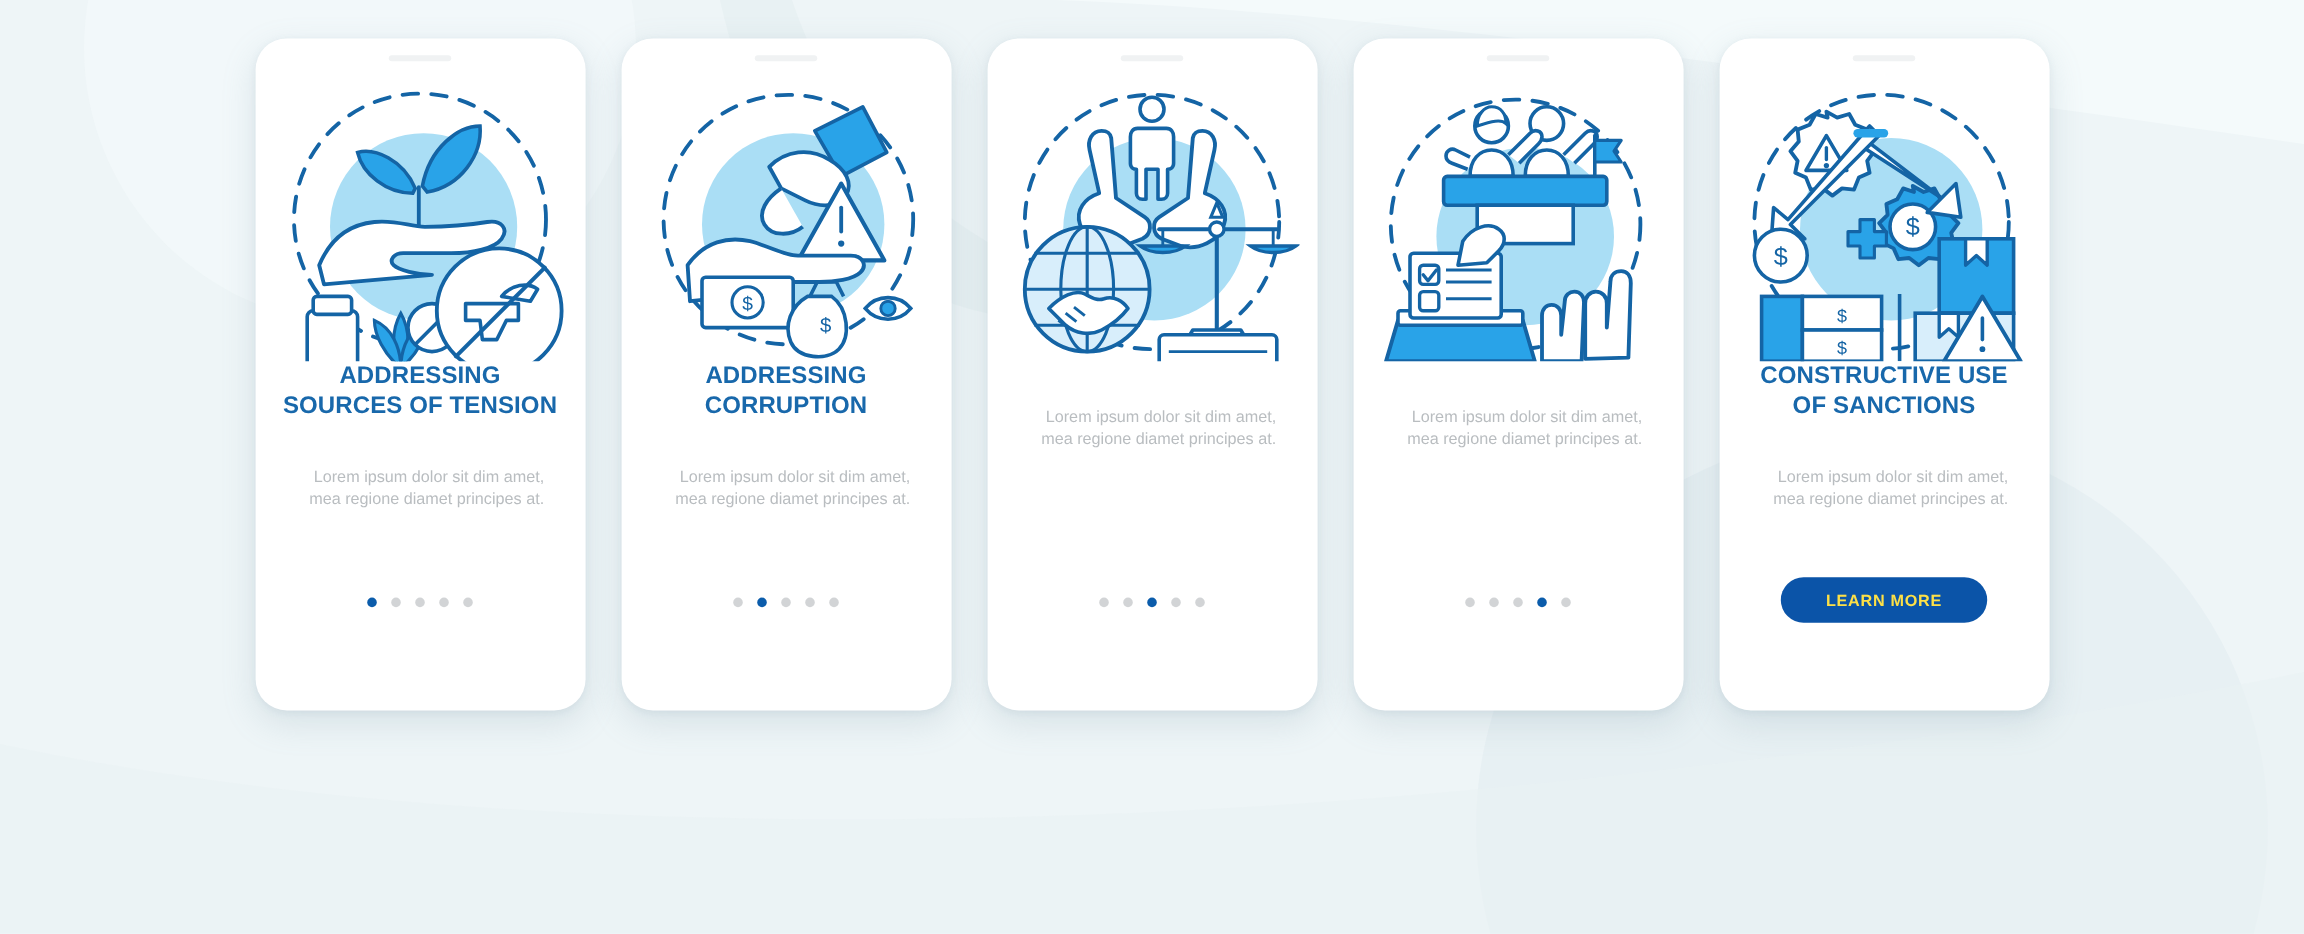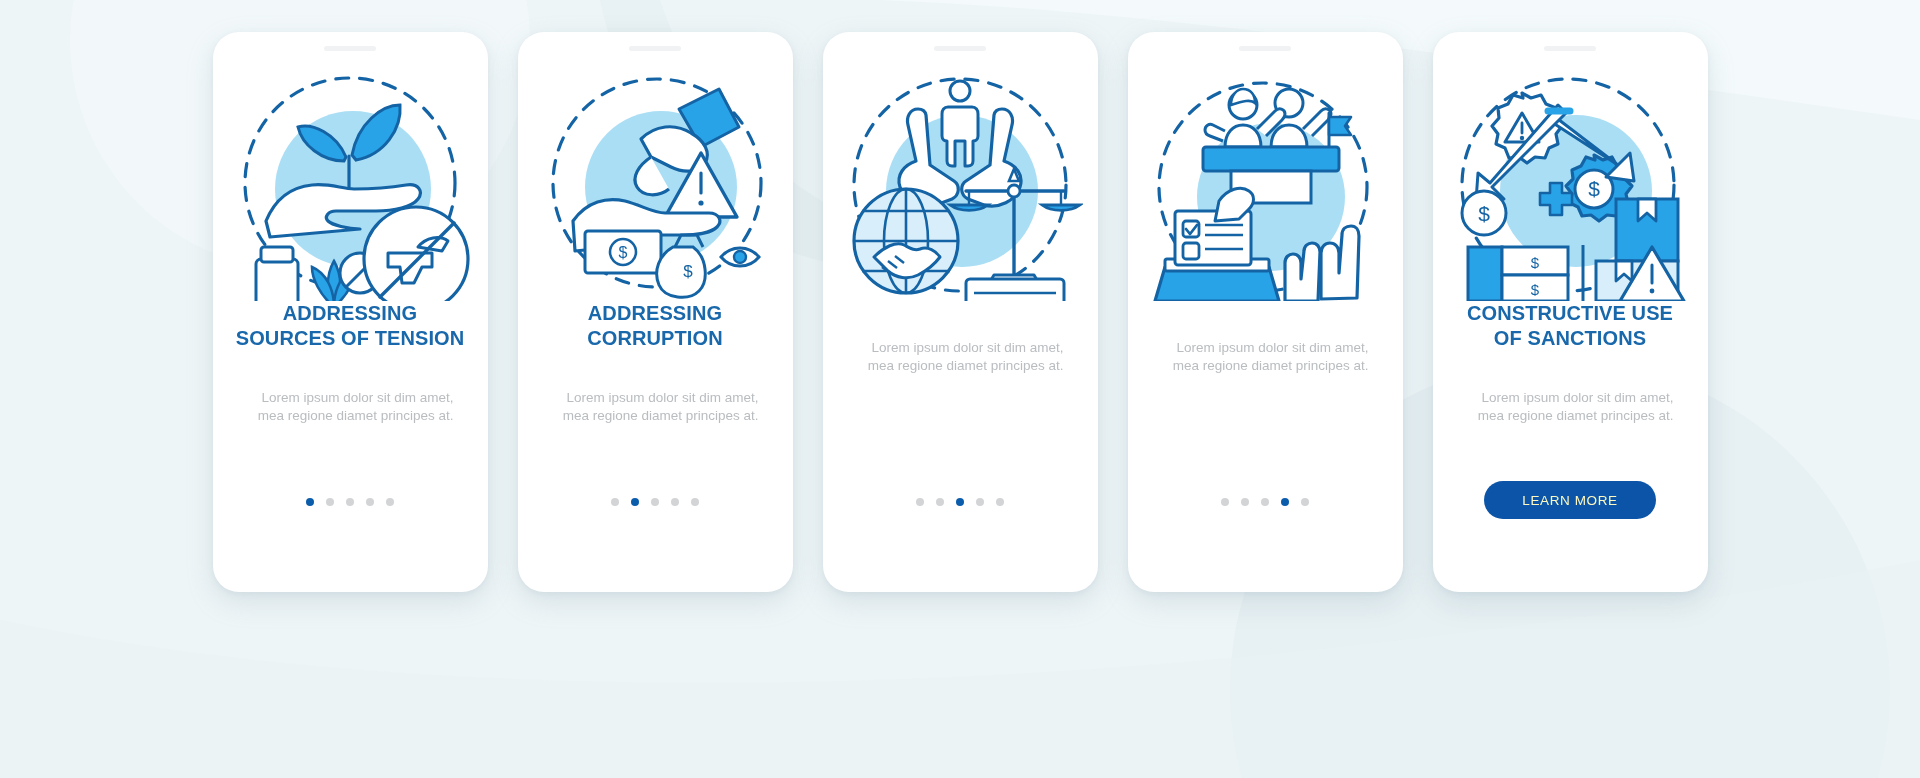--- a/index.html
+++ b/index.html
@@ -81,29 +81,30 @@
     gap:12px;
   }
   .dot { width:8px; height:8px; border-radius:50%; background:#d2d4d6; }
   .dot.active { background:#0b5cab; }
   .cta {
     position:absolute;
     bottom:73px;
     left:50%;
     transform:translateX(-50%);
     background:#0b54a8;
-    color:#fef9c3;
+    color:#fde047;
     border:none;
     border-radius:20px;
     width:172px;
     height:38px;
     font-size:13.5px;
     font-family:"Liberation Sans", sans-serif;
     letter-spacing:0.6px;
     cursor:pointer;
+    font-weight:bold;
   }
 </style>
 </head>
 <body>
 
 <div id="bg">
   <svg viewBox="0 0 1920 778" xmlns="http://www.w3.org/2000/svg">
     <rect x="0" y="0" width="1920" height="778" fill="#eef5f7"></rect>
     <path d="M0 0 H1920 V120 C1500 60 1150 10 880 0 Z" fill="#f4fafb"></path>
     <path d="M660 0 C700 120 790 210 960 260 C760 300 640 180 600 0 Z" fill="#e6eff1" opacity="0.7"></path>

